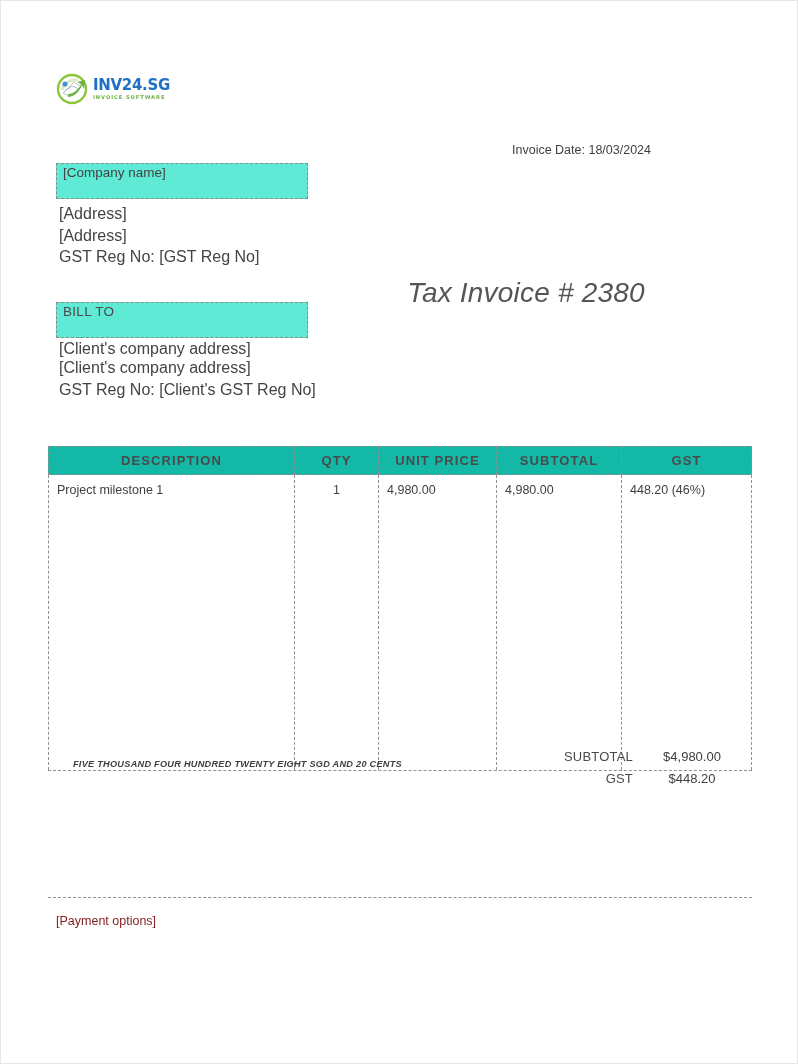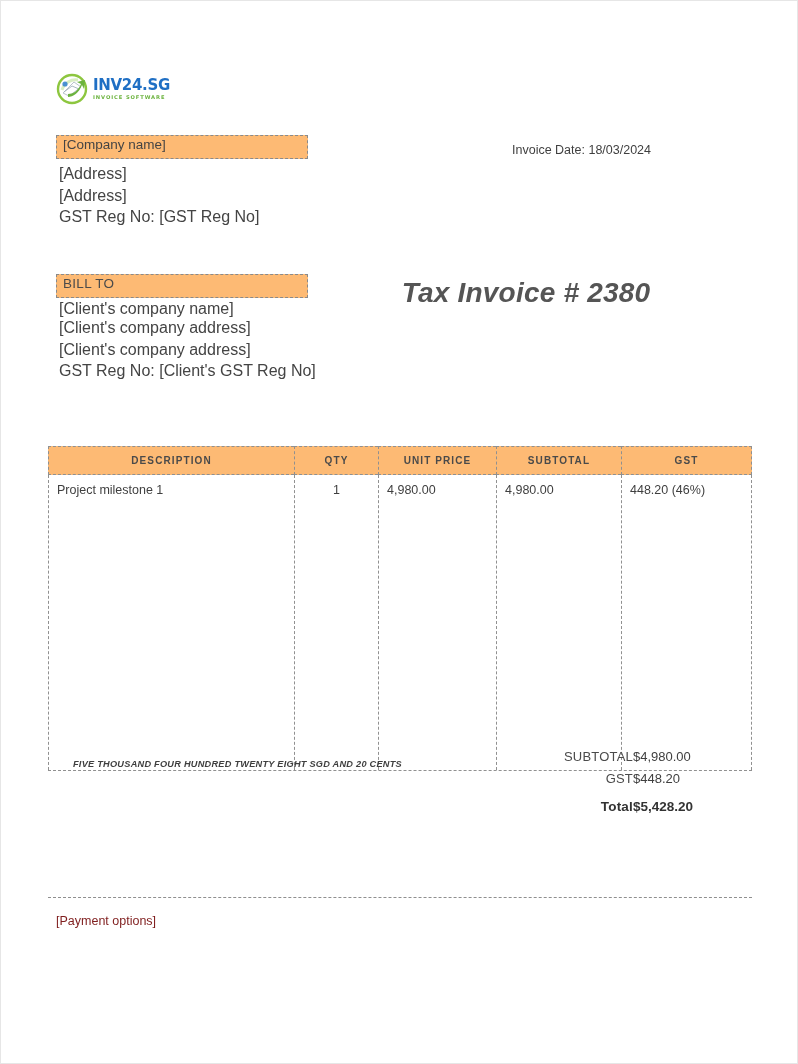--- a/index.html
+++ b/index.html
@@ -59,29 +59,30 @@
 
   
   .party {
     position: absolute;
     width: 252px;
   }
   .party-company { left: 55px; top: 134px; }
   .party-bill    { left: 55px; top: 273px; }
 
   .hl-bar {
-    background: #fdba74;
+    background: #5eead4;
     border: 1px dashed #8a8a8a;
     box-sizing: border-box;
-    height: 24px;
+    height: 36px;
     line-height: 17px;
     padding-left: 6px;
     font-size: 13.5px;
     color: #444444;
     position: relative;
+    margin-top: 28px;
   }
   .hl-bar.bill {
     color: #4b4b4b;
     font-size: 13.5px;
     letter-spacing: 0.3px;
   }
   .party-lines {
     margin-top: 4px;
     padding-left: 3px;
   }
@@ -117,21 +118,21 @@
   .dates .due { font-weight: bold; }
 
   
   .invoice-title {
     position: absolute;
     left: 360px;
     top: 276px;
     width: 330px;
     text-align: center;
     font-size: 28px;
-    font-weight: bold;
+    font-weight: normal;
     font-style: italic;
     color: #555555;
     letter-spacing: 0.2px;
     white-space: nowrap;
   }
 
   
   .table {
     position: absolute;
     left: 47px;
@@ -139,28 +140,28 @@
     width: 704px;
     height: 279px;
     box-sizing: border-box;
   }
   .table-grid {
     display: grid;
     grid-template-columns: 246px 84px 118px 125px 131px;
     width: 100%;
   }
   .th {
-    background: #fdba74;
+    background: #14b8a6;
     border: 1px dashed #909090;
     border-right: none;
     box-sizing: border-box;
     height: 29px;
     line-height: 27px;
     text-align: center;
-    font-size: 10px;
+    font-size: 13px;
     font-weight: bold;
     letter-spacing: 1.1px;
     color: #4a4a4a;
   }
   .th.last { border-right: 1px dashed #909090; }
 
   .tbody {
     display: grid;
     grid-template-columns: 246px 84px 118px 125px 131px;
     width: 100%;
@@ -206,21 +207,21 @@
   .totals-row.total-row { margin-top: 6px; }
   .t-label {
     width: 160px;
     text-align: right;
     font-size: 13px;
     color: #4a4a4a;
     letter-spacing: 0.2px;
   }
   .t-value {
     width: 118px;
-    text-align: left;
+    text-align: center;
     font-size: 13px;
     color: #3f3f3f;
     padding-right: 1px;
   }
   .total-row .t-label,
   .total-row .t-value {
     font-weight: bold;
     font-size: 13.5px;
     color: #333333;
   }
@@ -272,21 +273,20 @@
     </div>
   </div>
 
   <div class="dates">
     <div>Invoice Date: 18/03/2024</div>
   </div>
 
   <div class="party party-bill">
     <div class="hl-bar bill">BILL TO</div>
     <div class="party-lines">
-      <div>[Client's company name]</div>
       <div>[Client's company address]</div>
       <div>[Client's company address]</div>
       <div>GST Reg No: [Client's GST Reg No]</div>
     </div>
   </div>
 
   <div class="invoice-title">Tax Invoice # 2380</div>
 
   <div class="table">
     <div class="table-grid">
@@ -309,22 +309,18 @@
 
   <div class="totals">
     <div class="totals-row">
       <div class="t-label">SUBTOTAL</div>
       <div class="t-value">$4,980.00</div>
     </div>
     <div class="totals-row">
       <div class="t-label">GST</div>
       <div class="t-value">$448.20</div>
     </div>
-    <div class="totals-row total-row">
-      <div class="t-label">Total</div>
-      <div class="t-value">$5,428.20</div>
-    </div>
   </div>
 
   <div class="footer-rule"></div>
   <div class="payment">[Payment options]</div>
 
 </div>
 
 </body></html>

